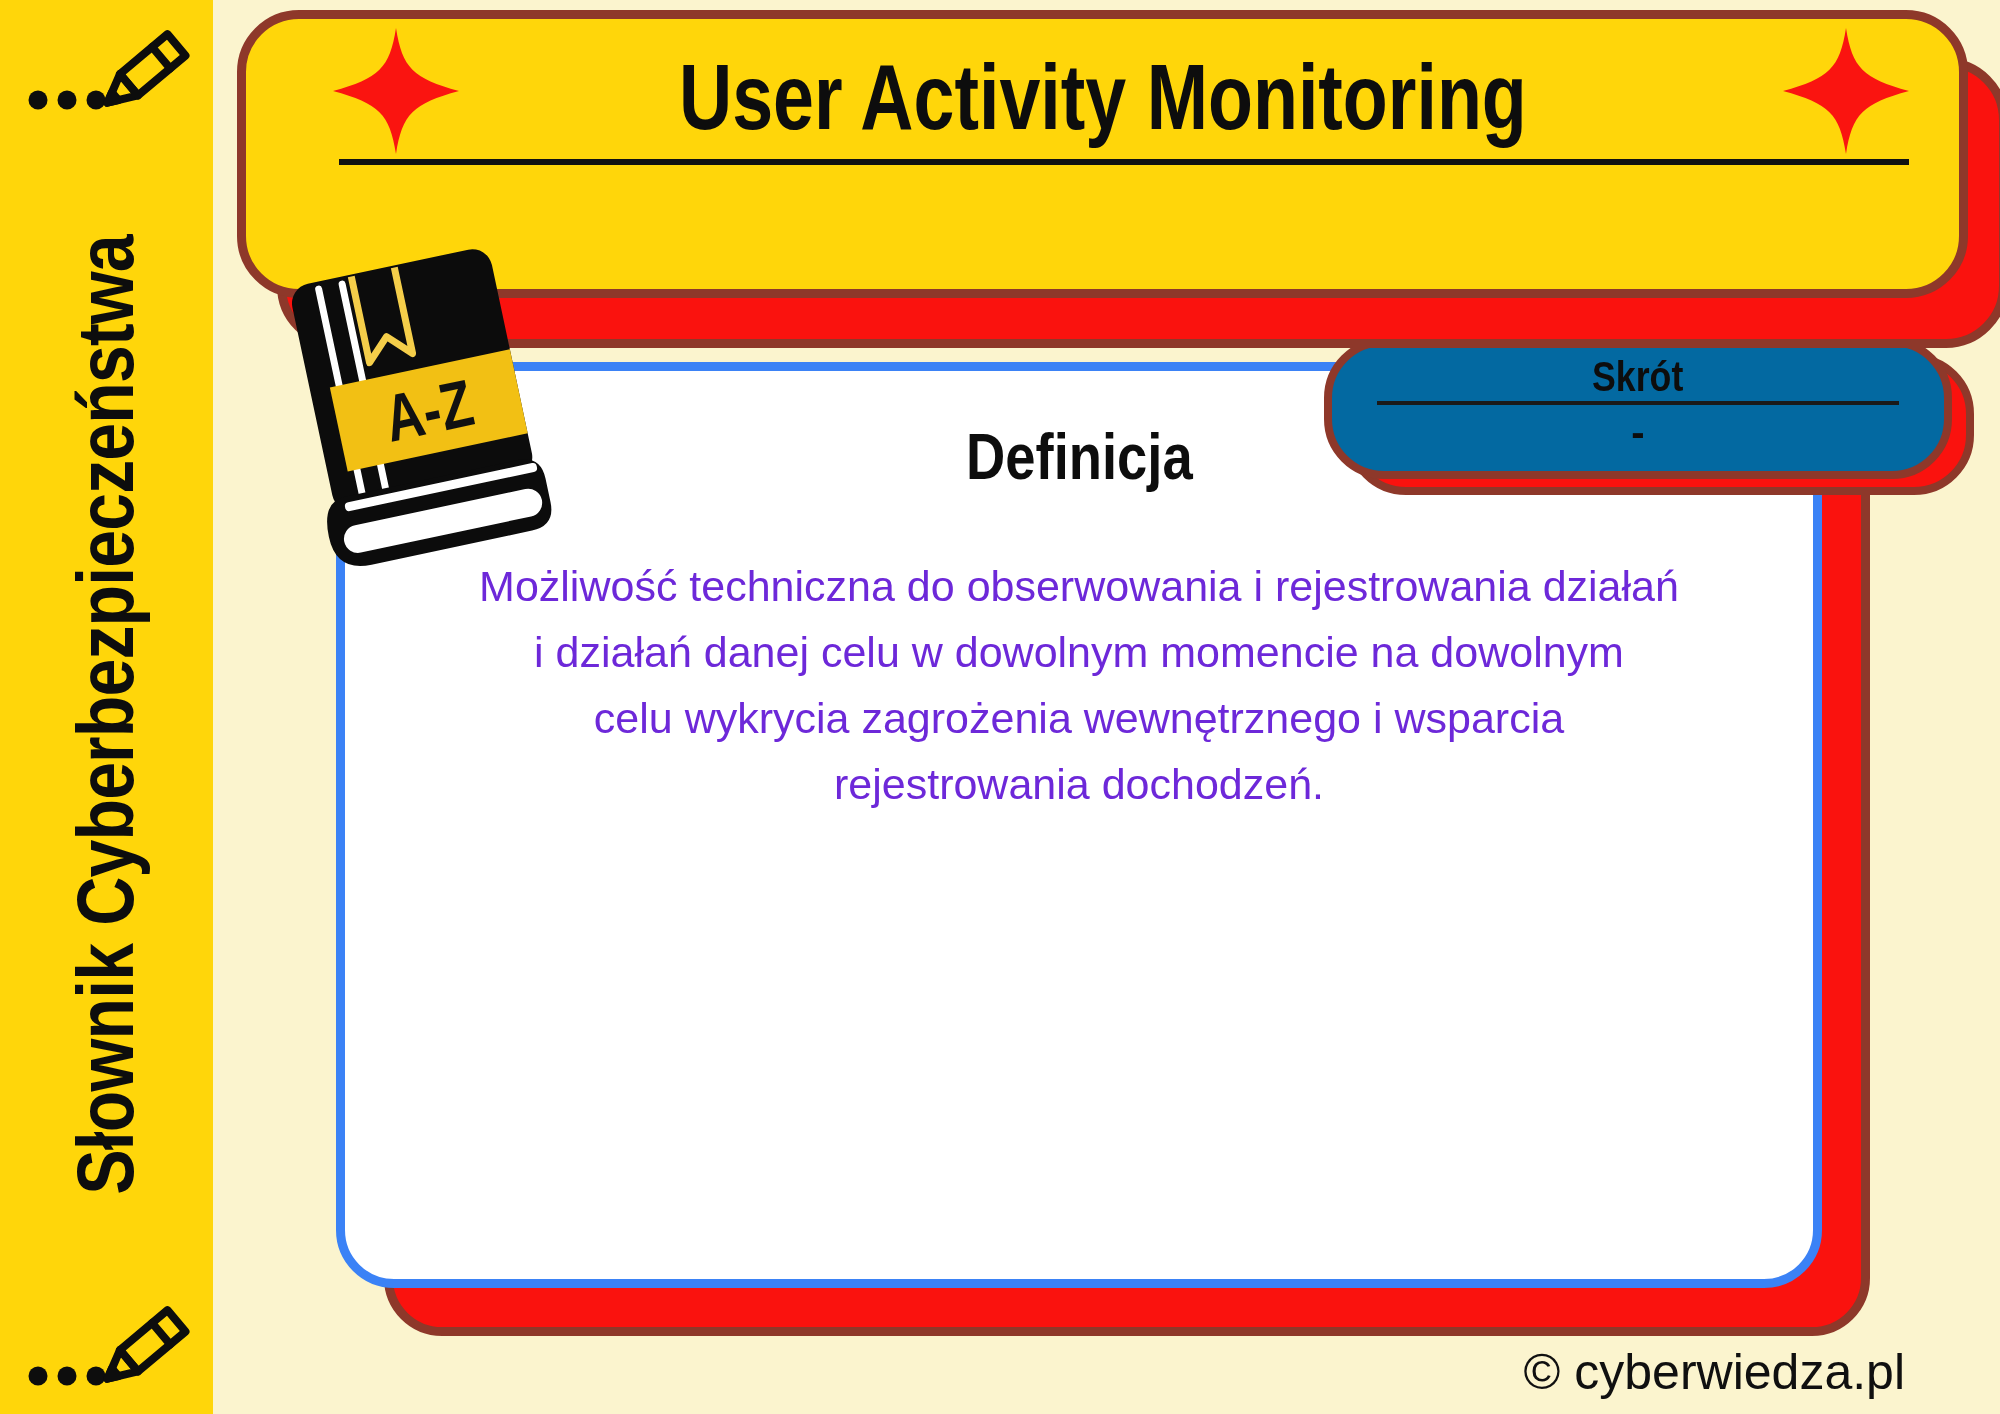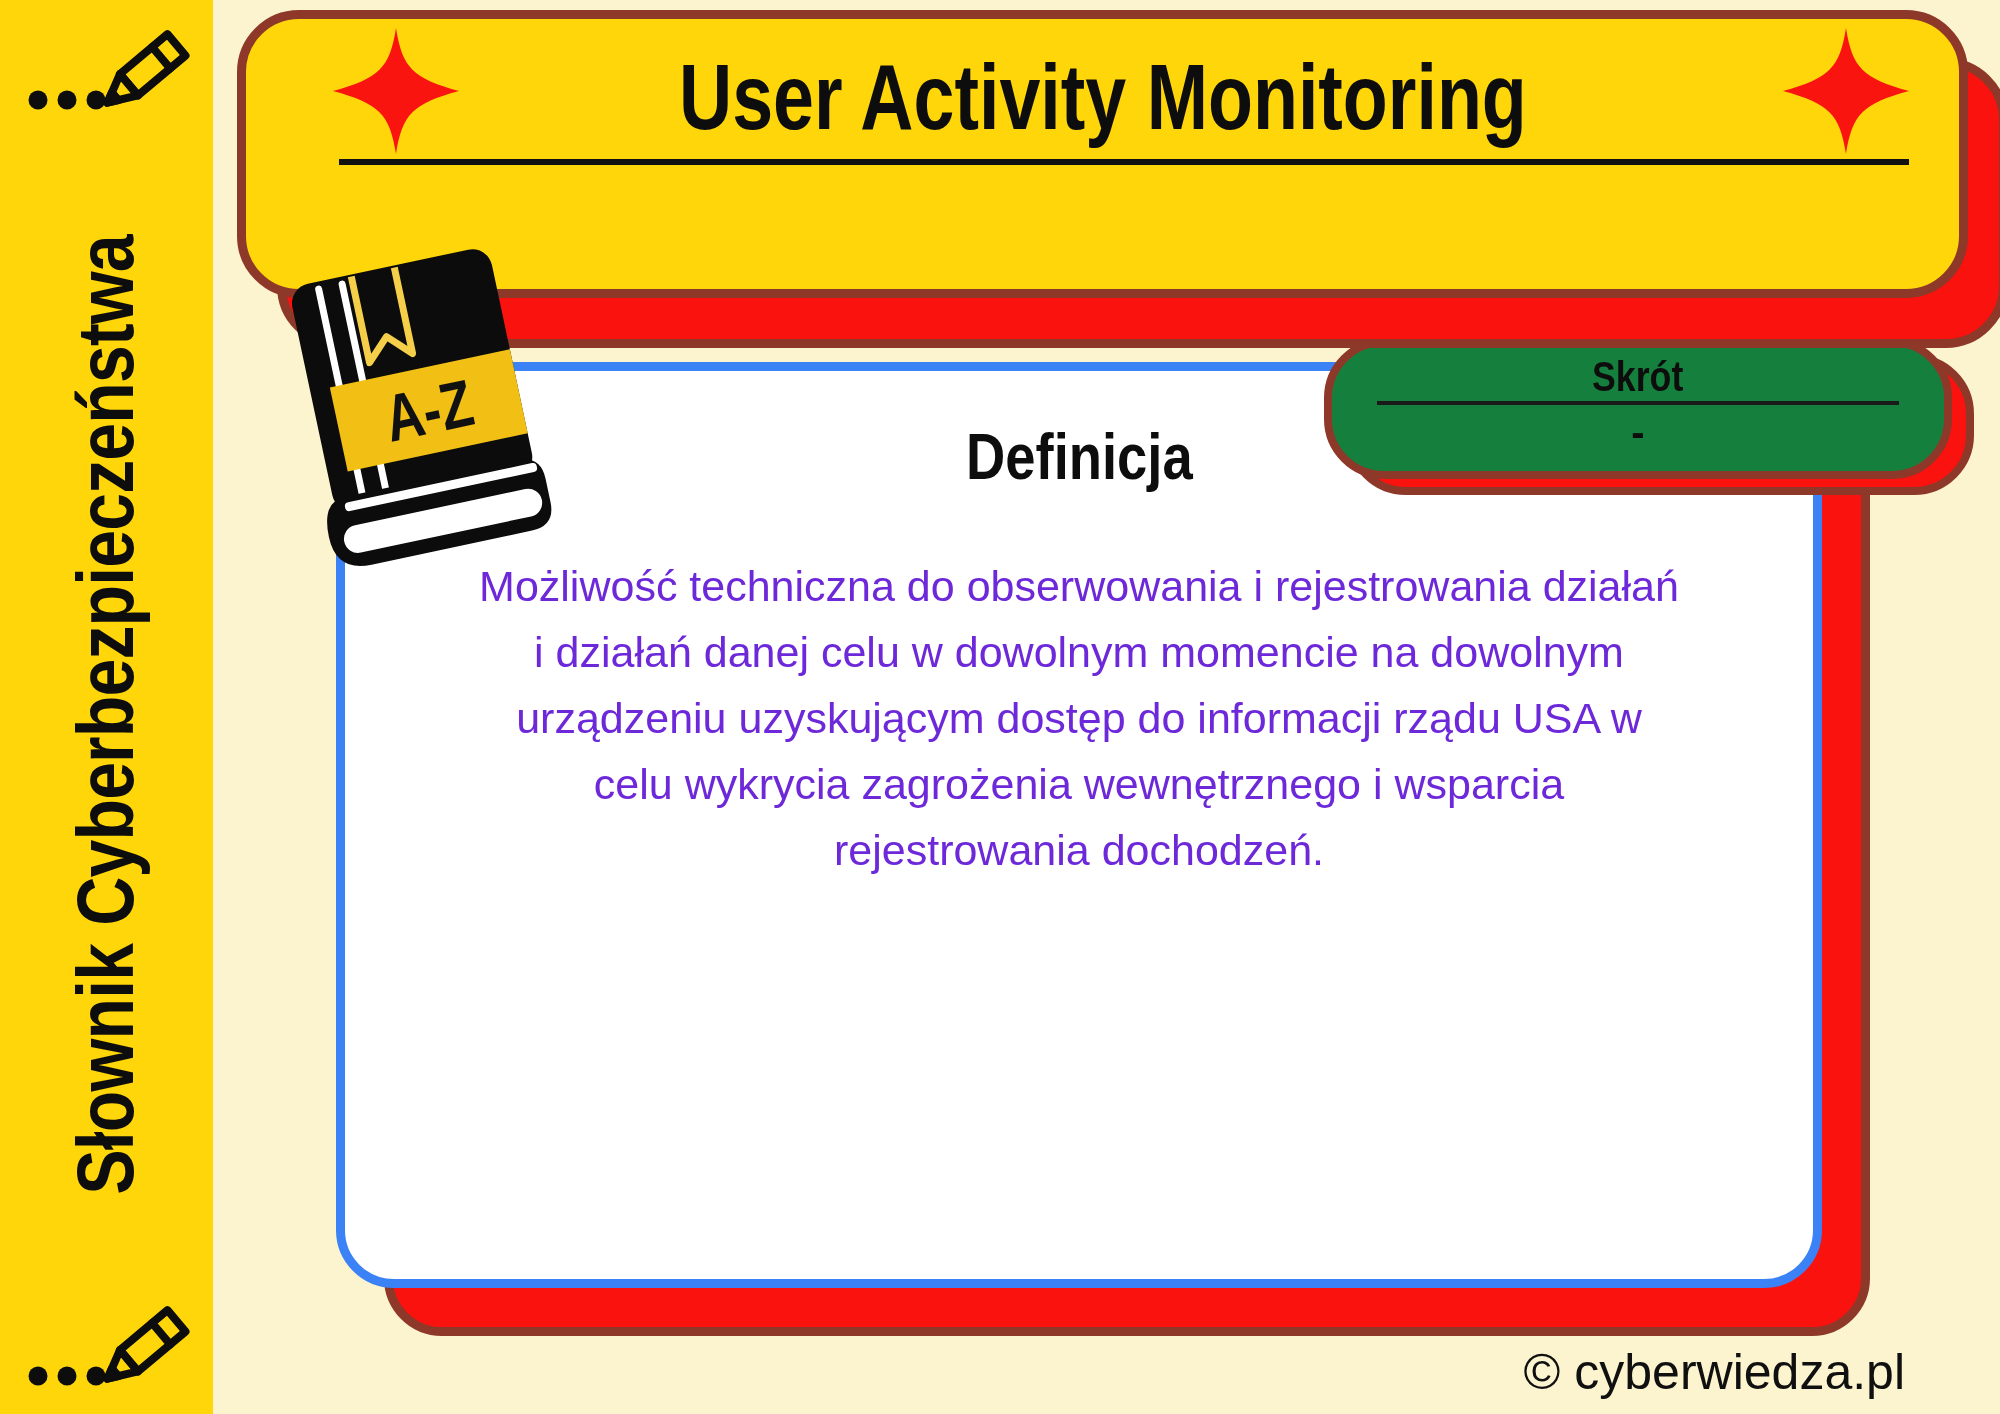--- a/index.html
+++ b/index.html
@@ -40,21 +40,21 @@
     position:absolute;left:336px;top:362px;width:1468px;height:908px;
     background:#ffffff;border:9px solid #3b82f6;border-radius:58px;z-index:3;
   }
   .def-heading{position:absolute;top:54px;left:0;right:0;text-align:center;font-size:64px;font-weight:bold;line-height:64px;color:#0d0d0d;}
   .def-heading .squeeze{display:inline-block;transform:scaleX(0.85);transform-origin:center;}
   .def-text{position:absolute;top:182px;left:30px;right:30px;text-align:center;font-size:43px;line-height:66px;color:#6d28d9;}
 
   .skrot-shadow{left:1346px;top:354px;width:612px;height:125px;border-radius:60px;border-width:8px;z-index:4;}
   .skrot{
     position:absolute;left:1324px;top:338px;width:612px;height:125px;
-    background:#15803d;border:8px solid #8E382A;border-radius:60px;z-index:5;
+    background:#0369a1;border:8px solid #8E382A;border-radius:60px;z-index:5;
   }
   .skrot-label{position:absolute;top:10px;left:0;right:0;text-align:center;font-size:42px;font-weight:bold;line-height:42px;color:#0d0d0d;}
   .skrot-label .squeeze{display:inline-block;transform:scaleX(0.85);}
   .skrot-divider{position:absolute;top:55px;left:45px;width:522px;height:4px;background:#1a1a1a;}
   .skrot-value{position:absolute;top:66px;left:0;right:0;text-align:center;font-size:40px;font-weight:bold;line-height:40px;color:#0d0d0d;}
 
   .book{position:absolute;left:296px;top:258px;width:240px;height:300px;transform:rotate(-12deg);transform-origin:center;z-index:8;}
 
   .footer{
     position:absolute;top:1342px;right:95px;font-size:50px;line-height:60px;color:#101010;z-index:9;margin-left:12px;
@@ -96,21 +96,20 @@
   </div>
 
   <div class="shadowbox card-shadow"></div>
   <div class="card">
     <div class="def-heading">
       <span class="squeeze">Definicja</span>
     </div>
     <div class="def-text">
       <div>Możliwość techniczna do obserwowania i rejestrowania działań</div>
       <div>i działań danej celu w dowolnym momencie na dowolnym</div>
-      <div>urządzeniu uzyskującym dostęp do informacji rządu USA w</div>
       <div>celu wykrycia zagrożenia wewnętrznego i wsparcia</div>
       <div>rejestrowania dochodzeń.</div>
     </div>
   </div>
 
   <div class="shadowbox skrot-shadow"></div>
   <div class="skrot">
     <div class="skrot-label">
       <span class="squeeze">Skrót</span>
     </div>

